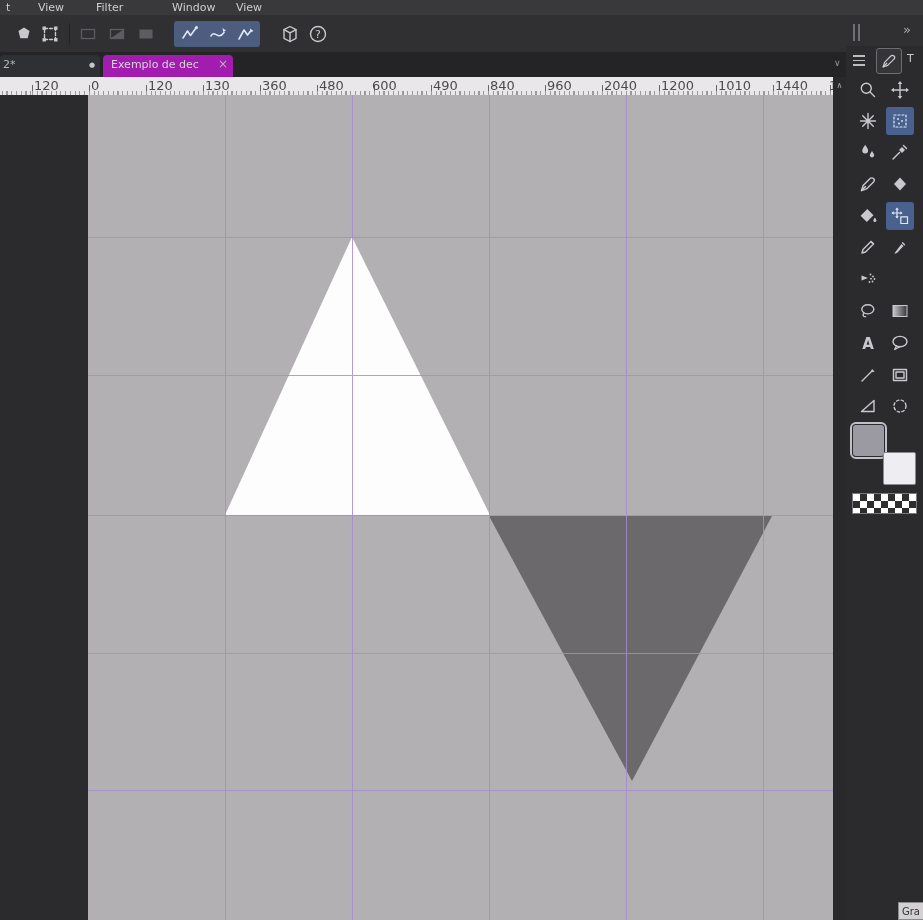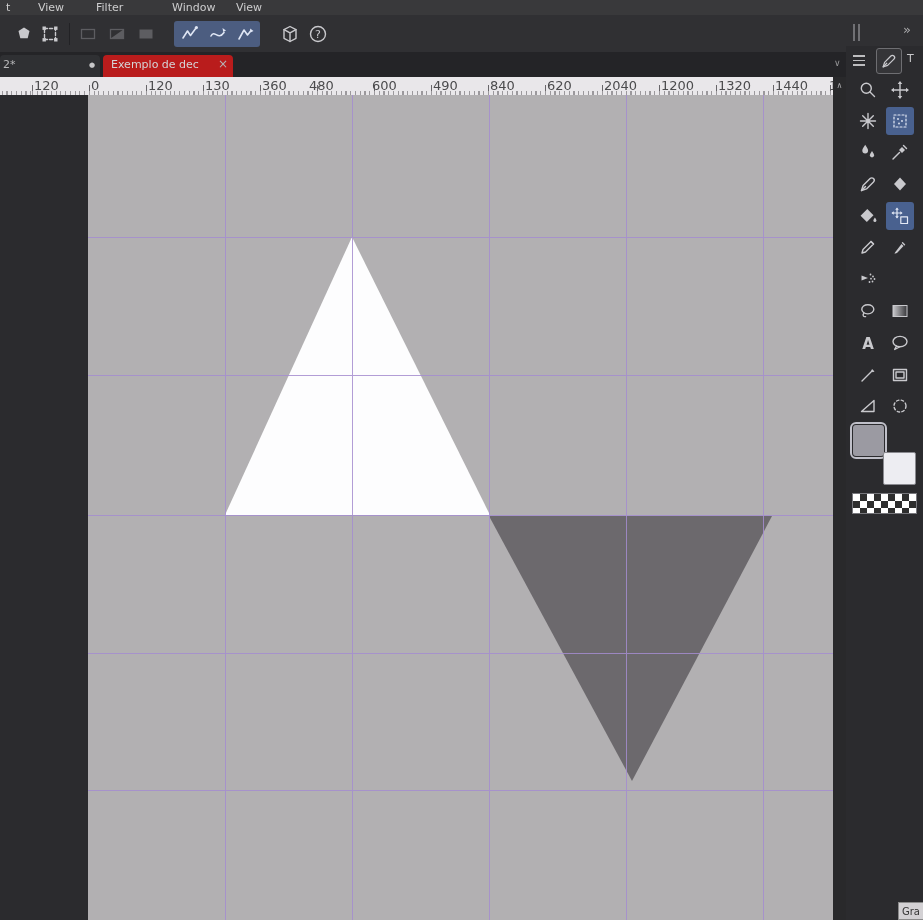--- a/index.html
+++ b/index.html
@@ -16,21 +16,21 @@
   #tool-sep{position:absolute;left:69px;top:8px;width:1px;height:22px;background:#222225}
   #tool-group-highlight{position:absolute;left:174px;top:6px;width:86px;height:26px;background:#4c5d80;border-radius:3px}
   #panel-handle{position:absolute;left:853px;top:9px;width:8px;height:17px}
   #panel-handle div{position:absolute;top:0;width:2px;height:17px;background:#707074}
   #collapse-glyph{position:absolute;left:903px;top:7px;font-size:13px;color:#a9a9ab}
 
   
   #tabbar{position:absolute;left:0;top:52px;width:846px;height:25px;background:#242427}
   .tab{position:absolute;top:3px;height:22px;border-radius:4px 4px 0 0;font-size:11px}
   #tab-partial{left:0;width:100px;background:#2f3033;color:#b8b8ba}
-  #tab-active{left:103px;width:130px;background:#b91c1c;color:#d4d4d6}
+  #tab-active{left:103px;width:130px;background:#a21caf;color:#d4d4d6}
   #tab-chevron{position:absolute;left:834px;top:6px;font-size:9px;color:#98989a}
 
   
   #ruler{position:absolute;left:0;top:77px;width:833px;height:18px;background:#e9e7ea;
     background-image:
       repeating-linear-gradient(90deg,#9b989c 0 1px,transparent 1px 4.75px),
       repeating-linear-gradient(90deg,#68666a 0 1px,transparent 1px 57px);
     background-size:100% 4px,100% 10px;
     background-repeat:repeat-x;
     background-position:32px bottom,32px bottom;
@@ -173,28 +173,28 @@
     </div>
     <span id="tab-chevron">∨</span>
   </div>
 
   <div id="ruler">
     <span class="rlabel" style="left:34px">120</span>
     <span class="rlabel" style="left:91px">0</span>
     <span class="rlabel" style="left:148px">120</span>
     <span class="rlabel" style="left:205px">130</span>
     <span class="rlabel" style="left:262px">360</span>
-    <span class="rlabel" style="left:309px">480</span>
+    <span class="rlabel" style="left:319px">480</span>
     <span class="rlabel" style="left:372px">600</span>
     <span class="rlabel" style="left:433px">490</span>
     <span class="rlabel" style="left:490px">840</span>
-    <span class="rlabel" style="left:547px">620</span>
+    <span class="rlabel" style="left:547px">960</span>
     <span class="rlabel" style="left:604px">2040</span>
     <span class="rlabel" style="left:661px">1200</span>
-    <span class="rlabel" style="left:718px">1320</span>
+    <span class="rlabel" style="left:718px">1010</span>
     <span class="rlabel" style="left:775px">1440</span>
     <span class="rlabel" style="left:829px">1</span>
   </div>
 
   <div id="main">
     <svg width="833" height="825" viewBox="0 0 833 825">
       <rect x="88" y="0" width="745" height="825" fill="#b2b0b2"></rect>
       <rect x="0" y="0" width="88" height="825" fill="#2b2b2e"></rect>
       <polygon points="352,142 490,420 225,420" fill="#fdfdfe"></polygon>
       <polygon points="489,421 772,421 632,686" fill="#6c696d"></polygon>

